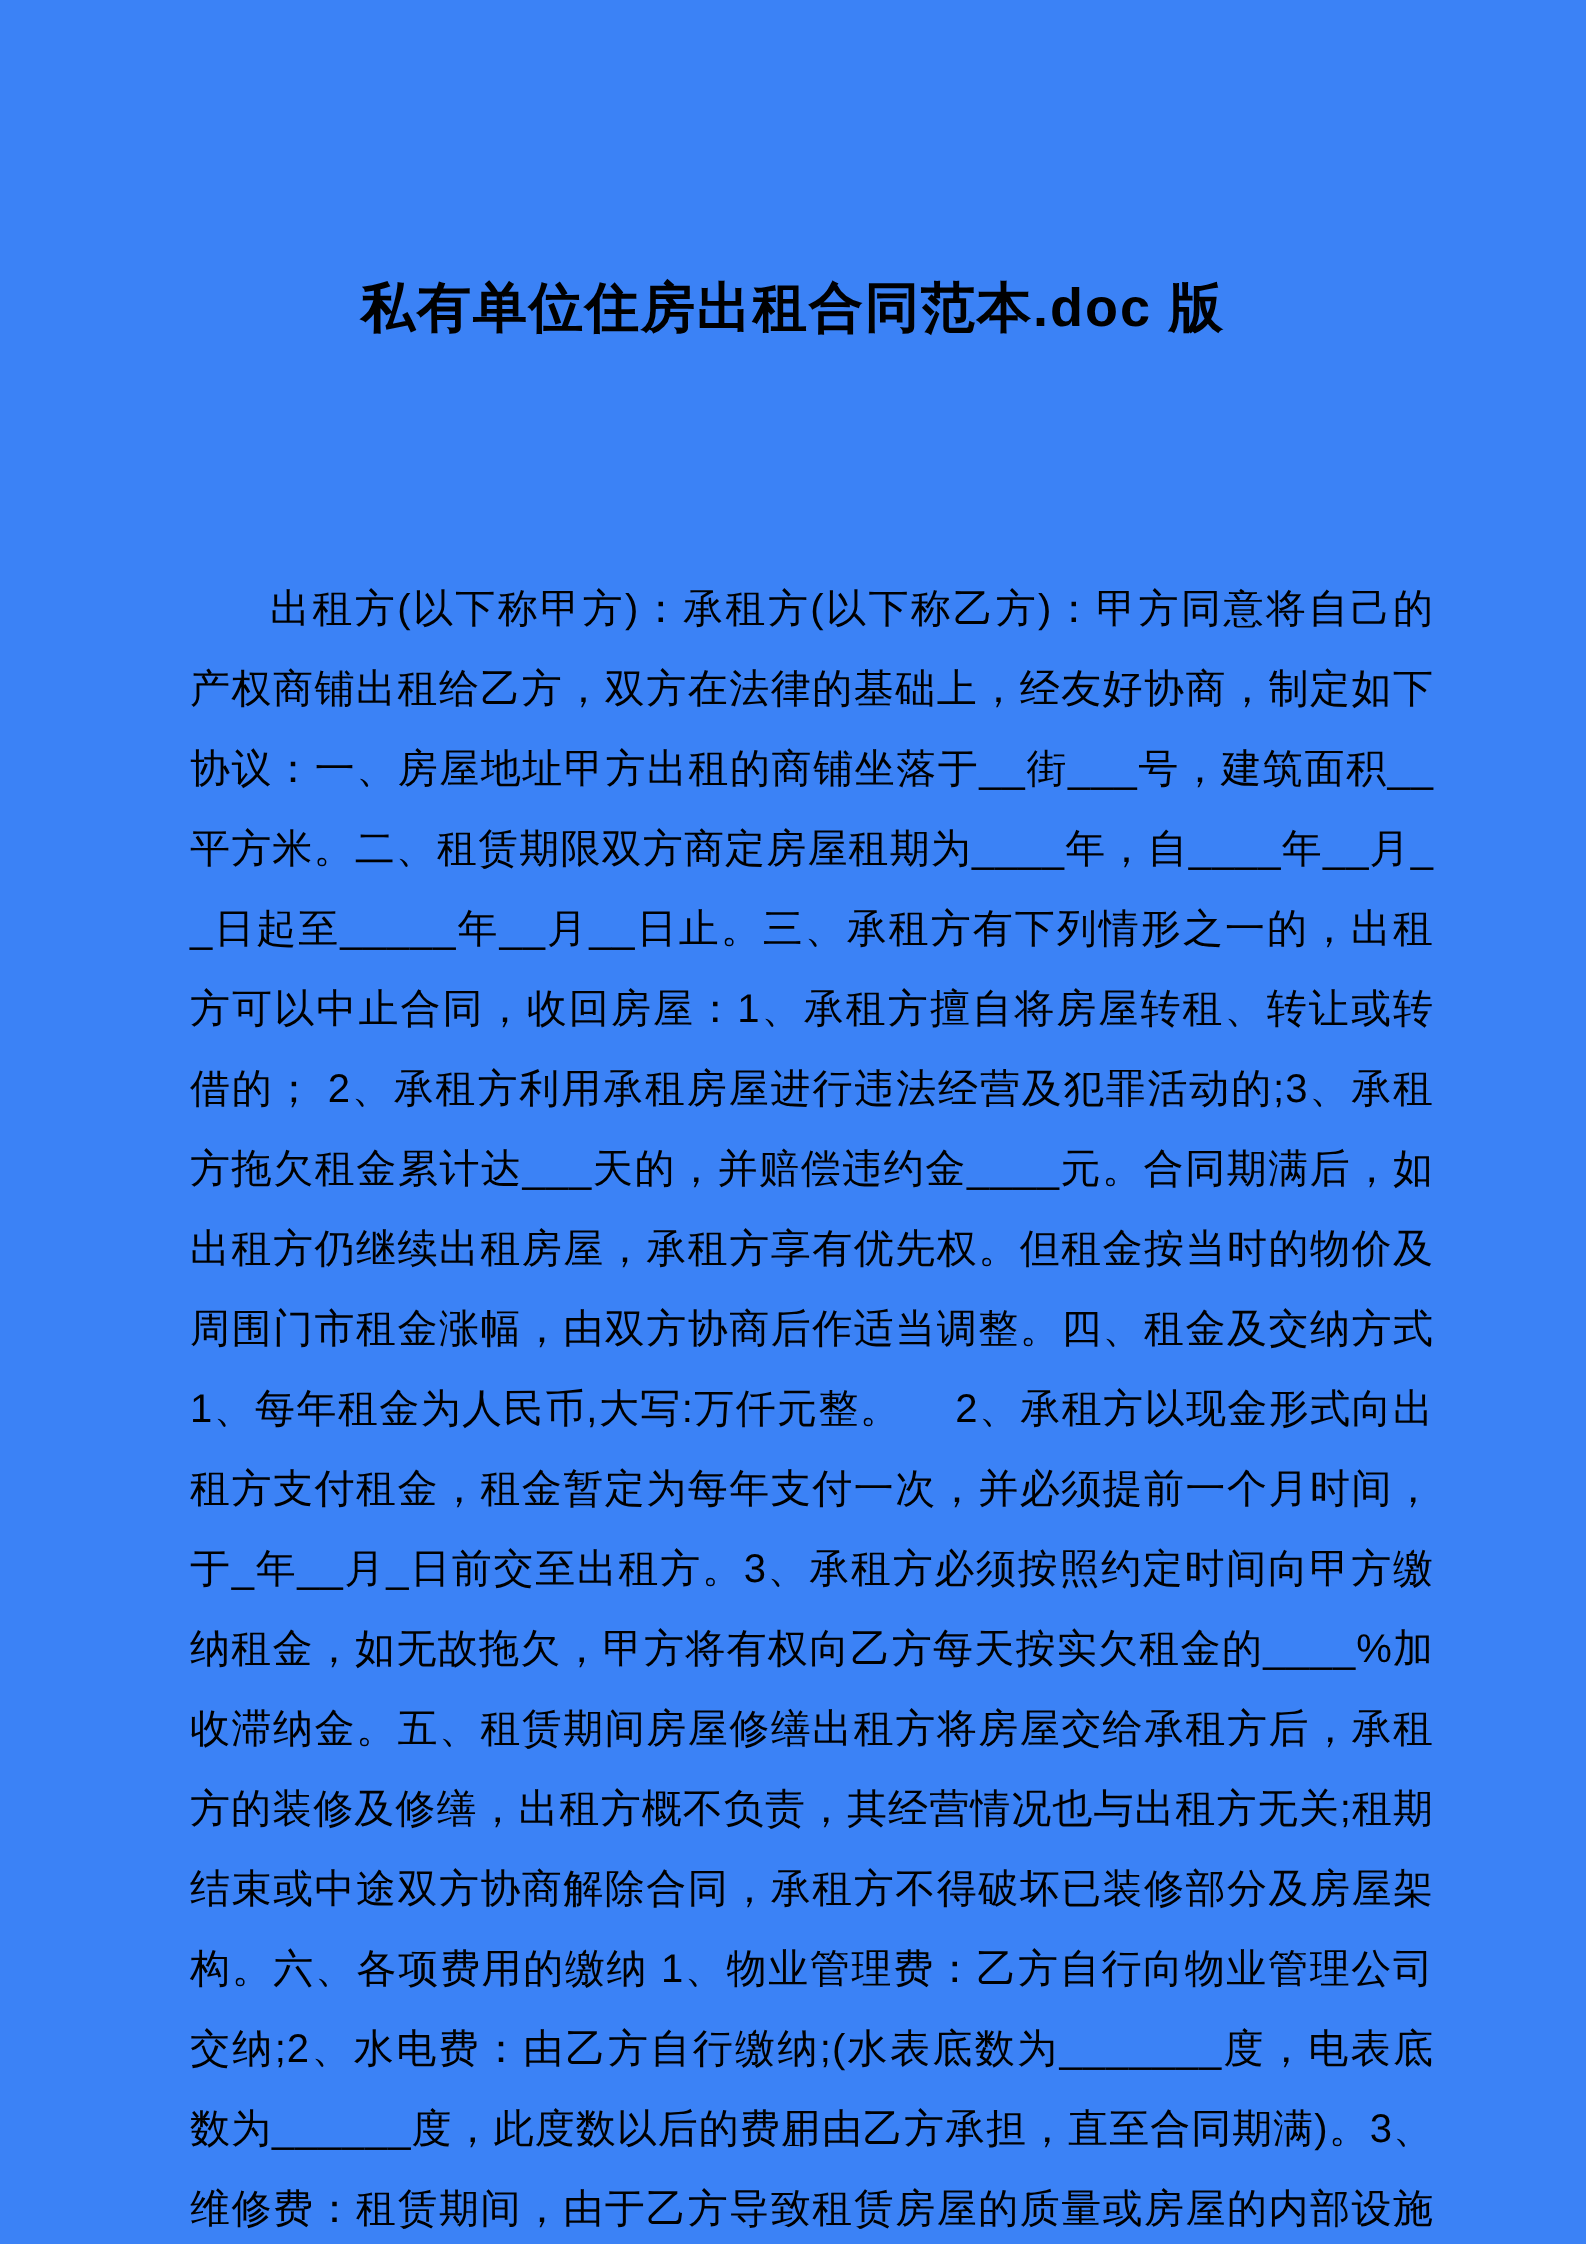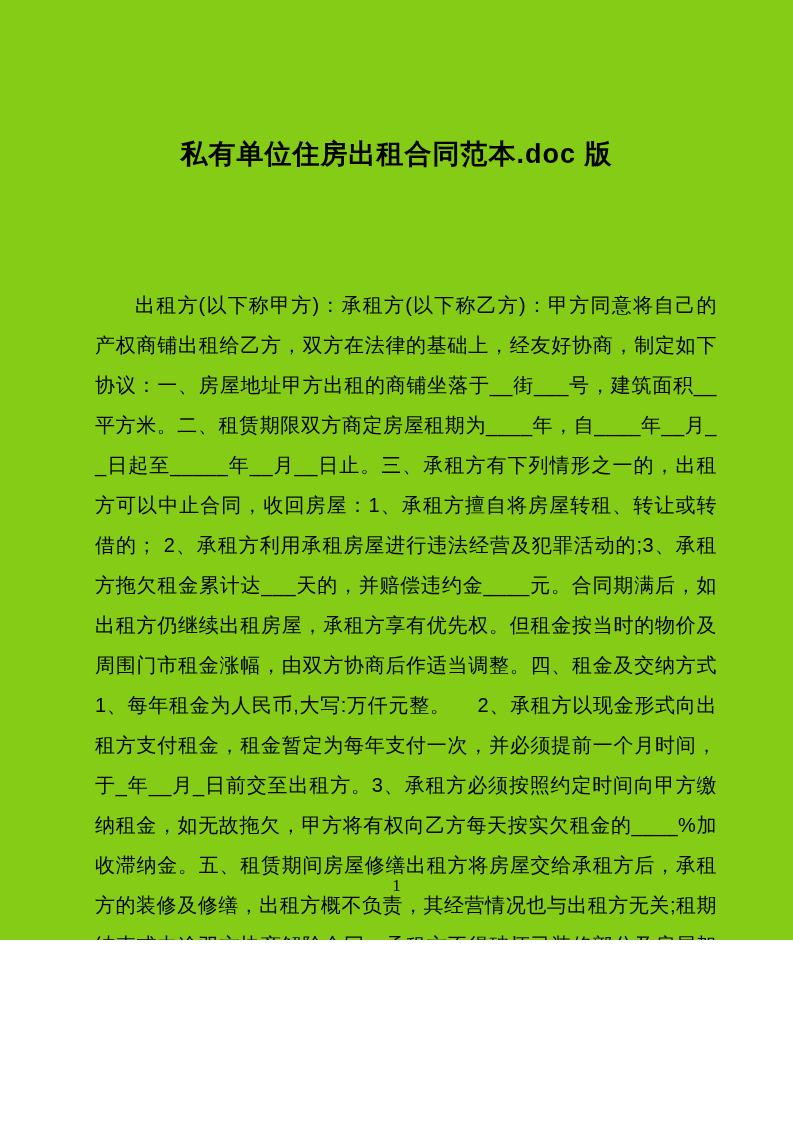--- a/index.html
+++ b/index.html
@@ -3,22 +3,22 @@
 <meta charset="utf-8">
 <style>
   html, body {
     margin: 0;
     padding: 0;
     background: #ffffff;
   }
   .page {
     position: relative;
     width: 793px;
-    height: 940px;
-    background: #84cc16;
+    height: 1122px;
+    background: #3b82f6;
     overflow: hidden;
     font-family: "Liberation Sans", "DejaVu Sans", sans-serif;
     color: #000000;
   }
   .doc-title {
     position: absolute;
     top: 136px;
     left: 0;
     right: 0;
     margin: 0;

